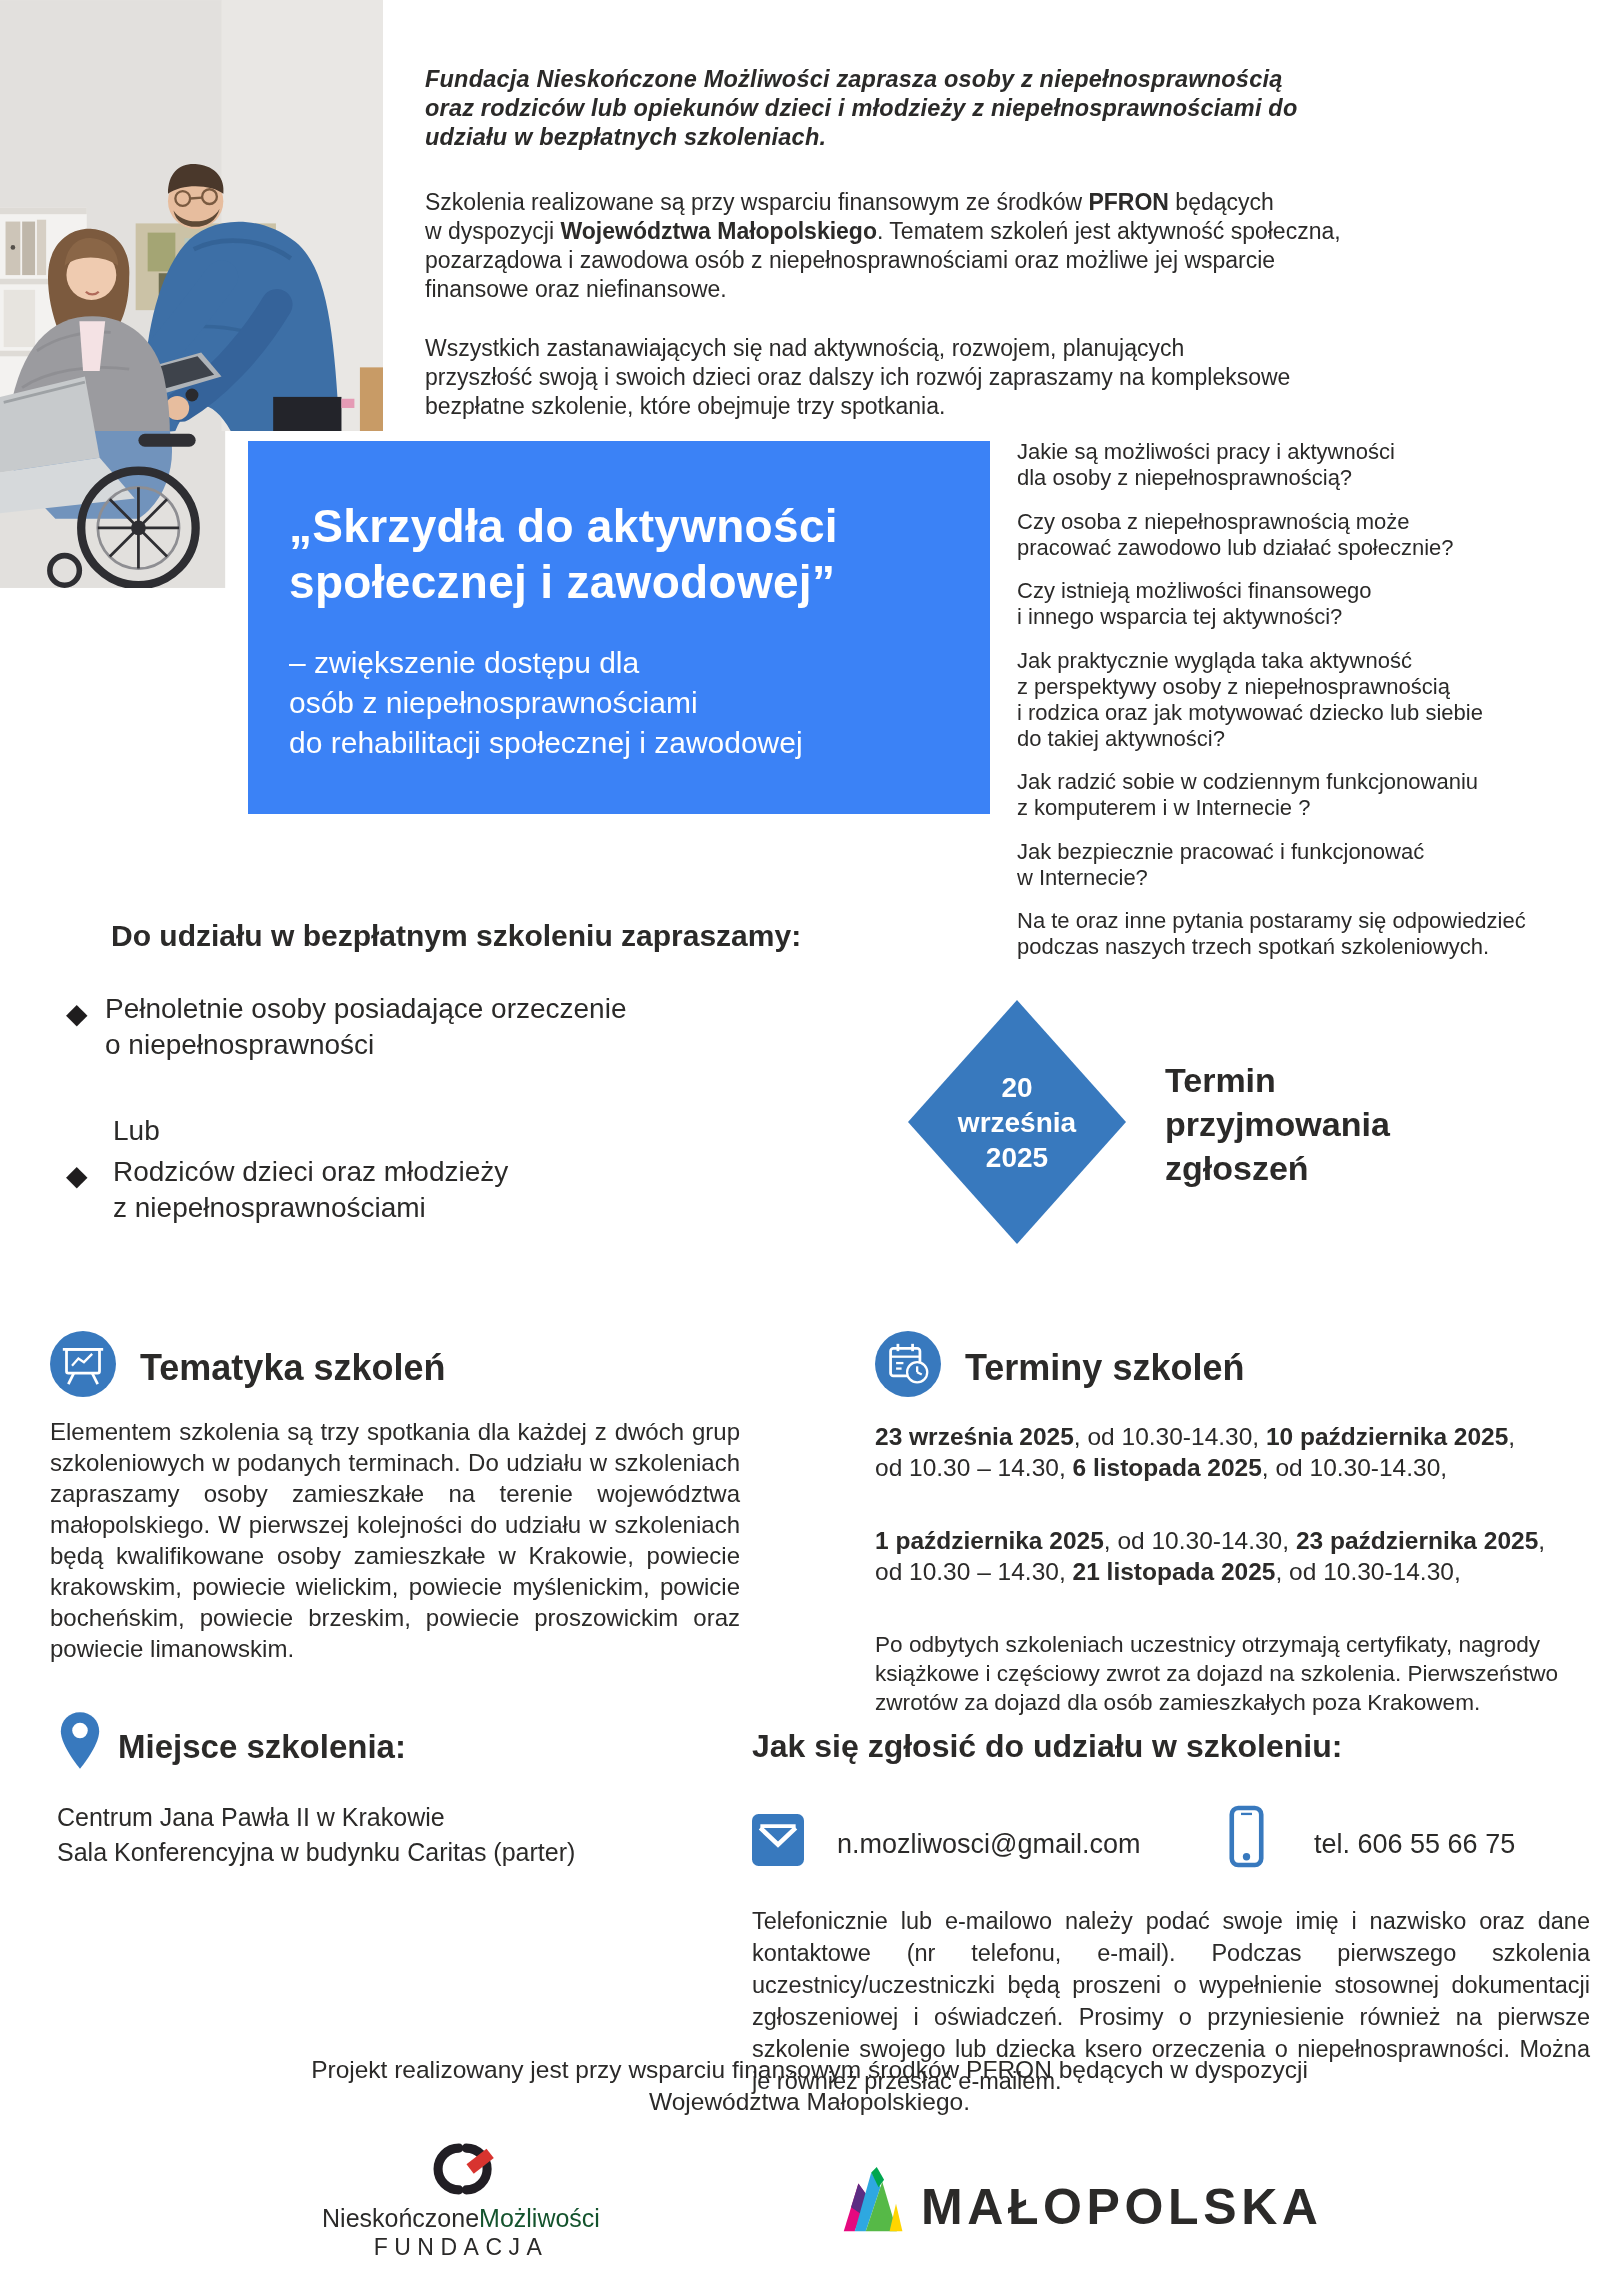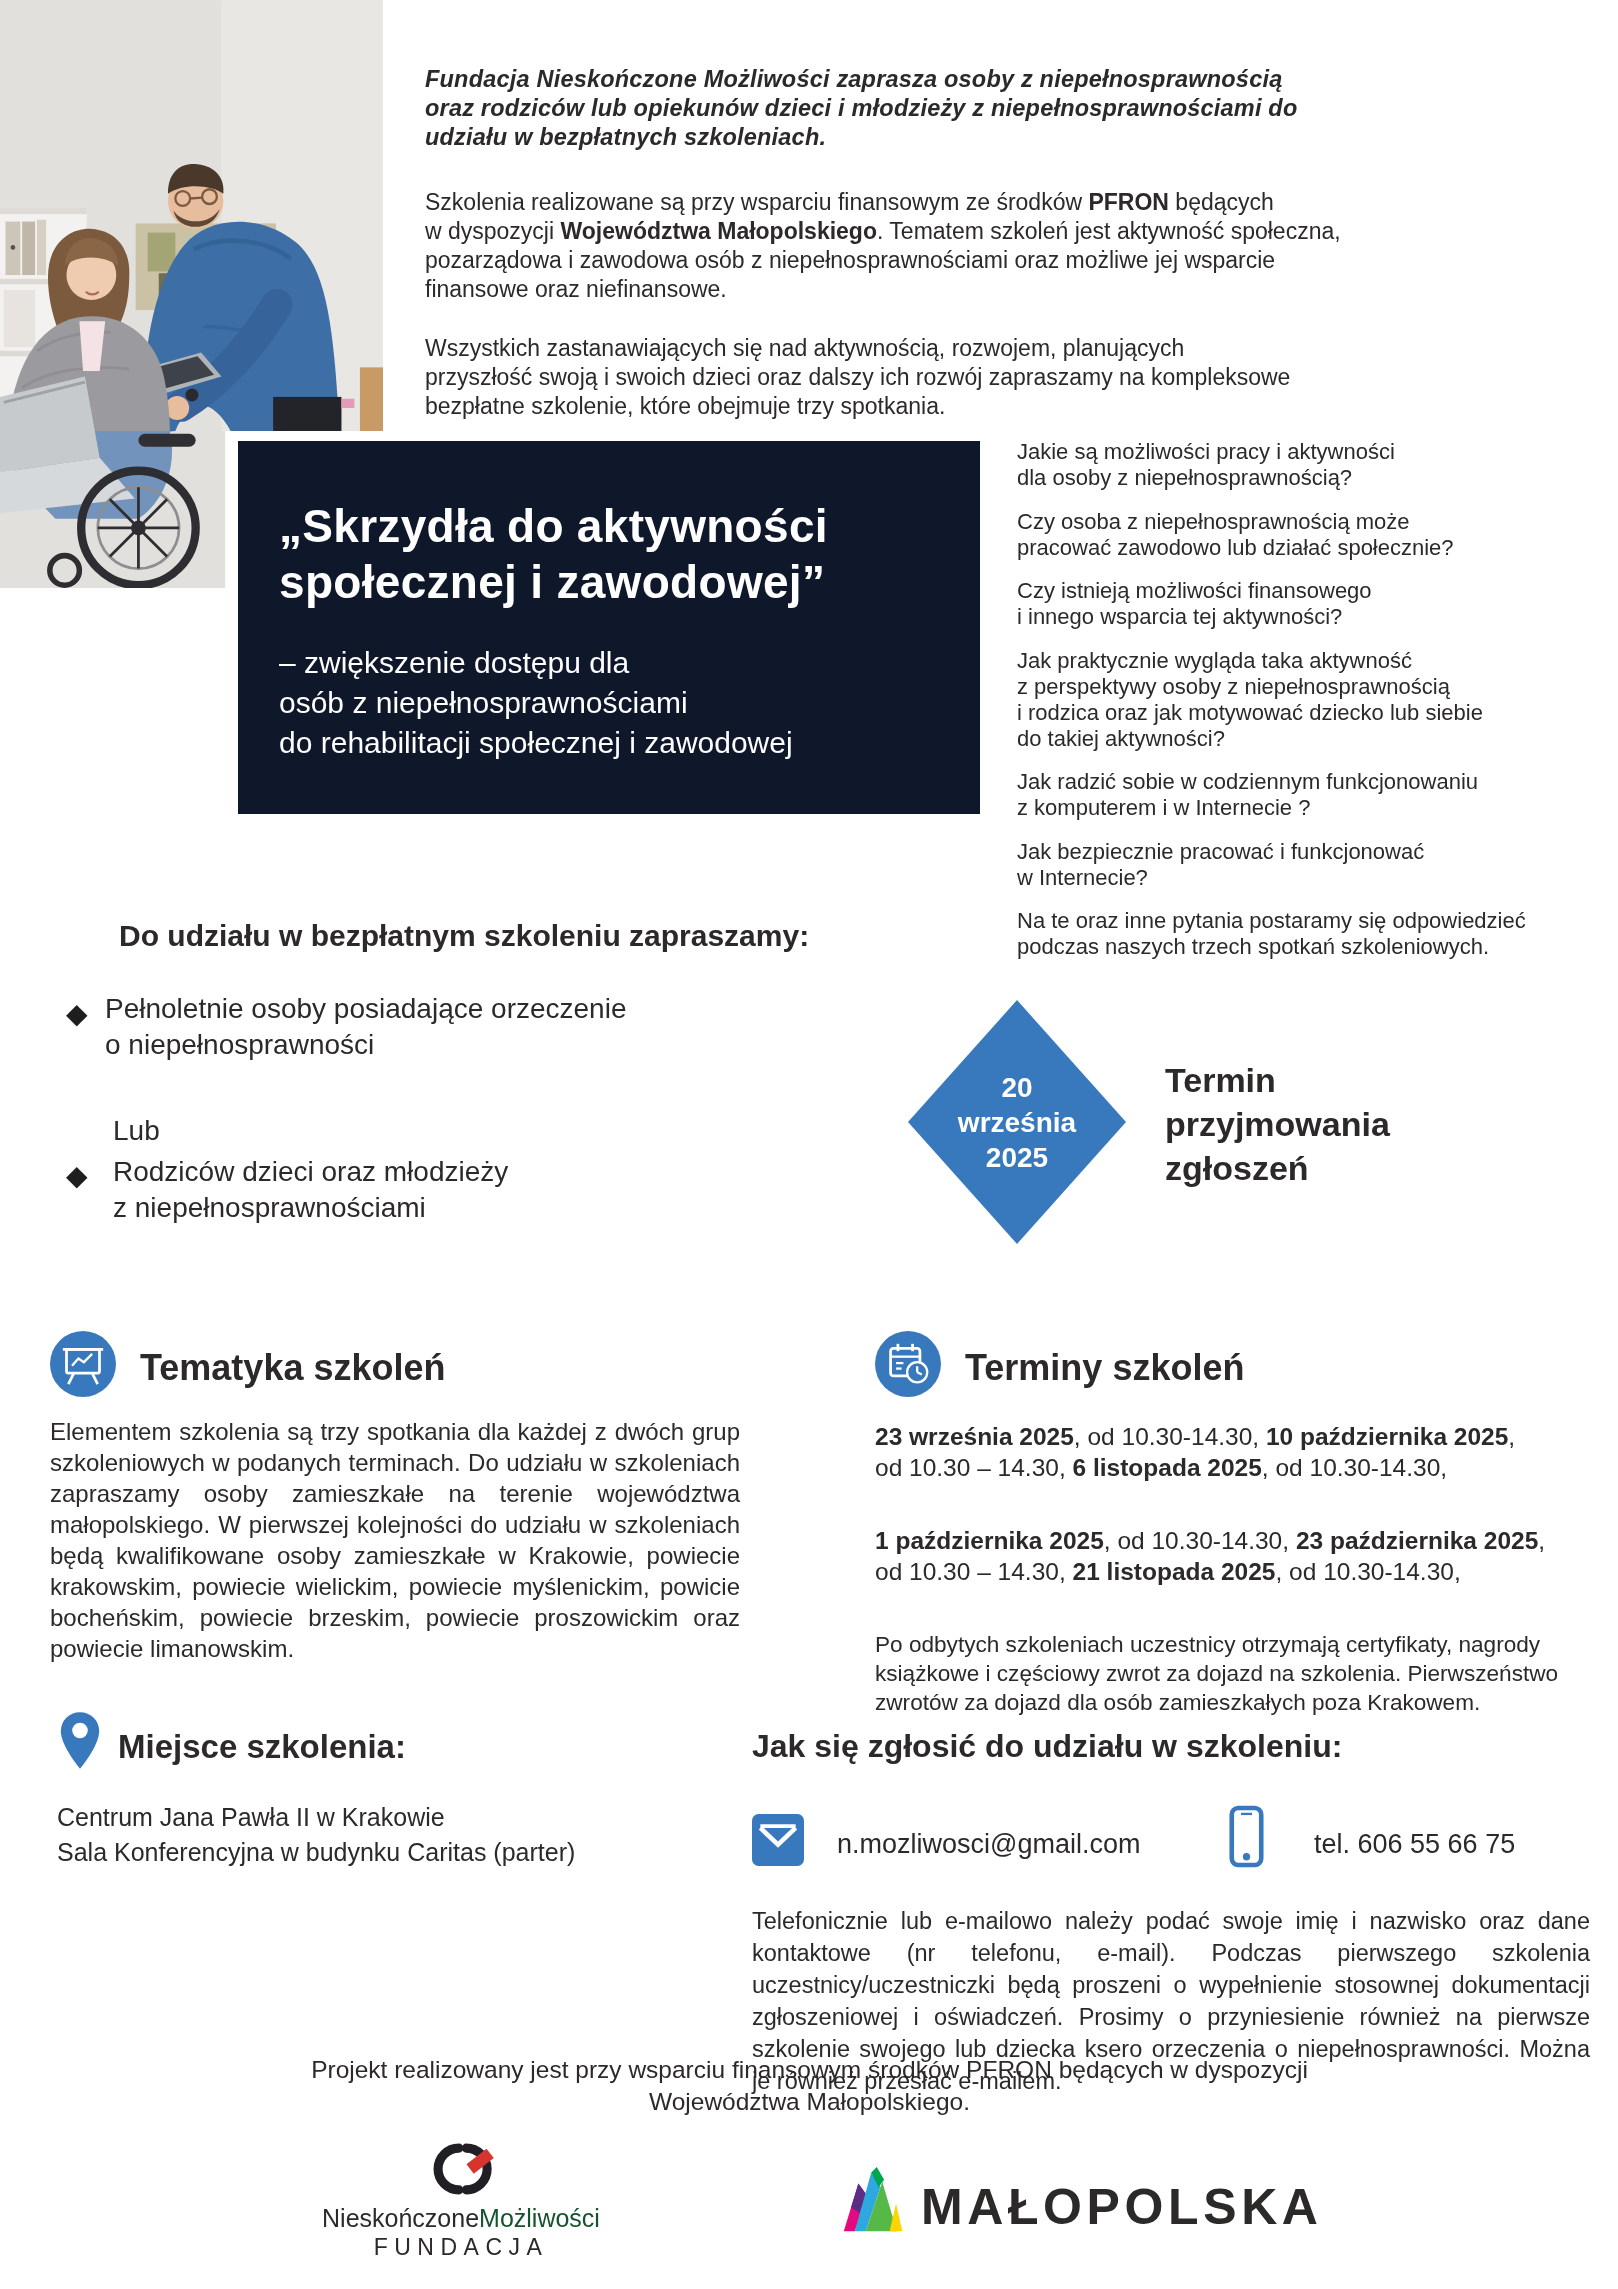--- a/index.html
+++ b/index.html
@@ -6,28 +6,28 @@
   body{font-family:"Liberation Sans","DejaVu Sans",sans-serif;color:#2b2a29;}
   #poster{position:relative;width:1619px;height:2286px;background:#ffffff;overflow:hidden;}
   .abs{position:absolute;}
   .preline{white-space:pre-line;}
   .b{font-weight:700;}
   
   .p1{left:425px;top:65px;width:1052px;font-size:23.5px;line-height:29px;font-weight:700;font-style:italic;letter-spacing:0.2px;}
   .p2{left:425px;top:188px;width:1052px;font-size:23px;line-height:29px;}
   .p3{left:425px;top:334px;width:1052px;font-size:23px;line-height:29px;}
   
-  .banner{left:238px;top:441px;width:742px;height:373px;background:#0f172a;color:#fff;box-sizing:border-box;padding:57px 37px 0 41px;}
+  .banner{left:248px;top:441px;width:742px;height:373px;background:#3b82f6;color:#fff;box-sizing:border-box;padding:57px 37px 0 41px;}
   .banner-title{font-size:46px;line-height:56px;font-weight:700;letter-spacing:0.3px;}
   .banner-sub{margin-top:33px;font-size:30px;line-height:40px;font-weight:400;}
   
   .questions{left:1017px;top:439px;width:572px;font-size:22px;line-height:26px;}
   .q{margin:0 0 17.5px 0;}
   
-  .invite-h{left:111px;top:919px;font-size:30px;font-weight:700;margin-left:8px;}
+  .invite-h{left:111px;top:919px;font-size:30px;font-weight:700;}
   .bullet-glyph{font-size:28px;color:#1f1d1e;}
   .bg1{left:66px;top:997px;}
   .bg2{left:66px;top:1159px;}
   .bt{font-size:28px;line-height:36px;}
   .bt1{left:105px;top:991px;width:591px;}
   .lub{left:113px;top:1115px;font-size:28px;}
   .bt2{left:113px;top:1154px;width:591px;}
   
   .diamond-wrap{left:908px;top:1000px;width:218px;height:244px;}
   .diamond-text{left:908px;top:1000px;width:218px;height:244px;display:flex;align-items:center;justify-content:center;text-align:center;color:#fff;font-size:28px;line-height:35px;font-weight:700;}

